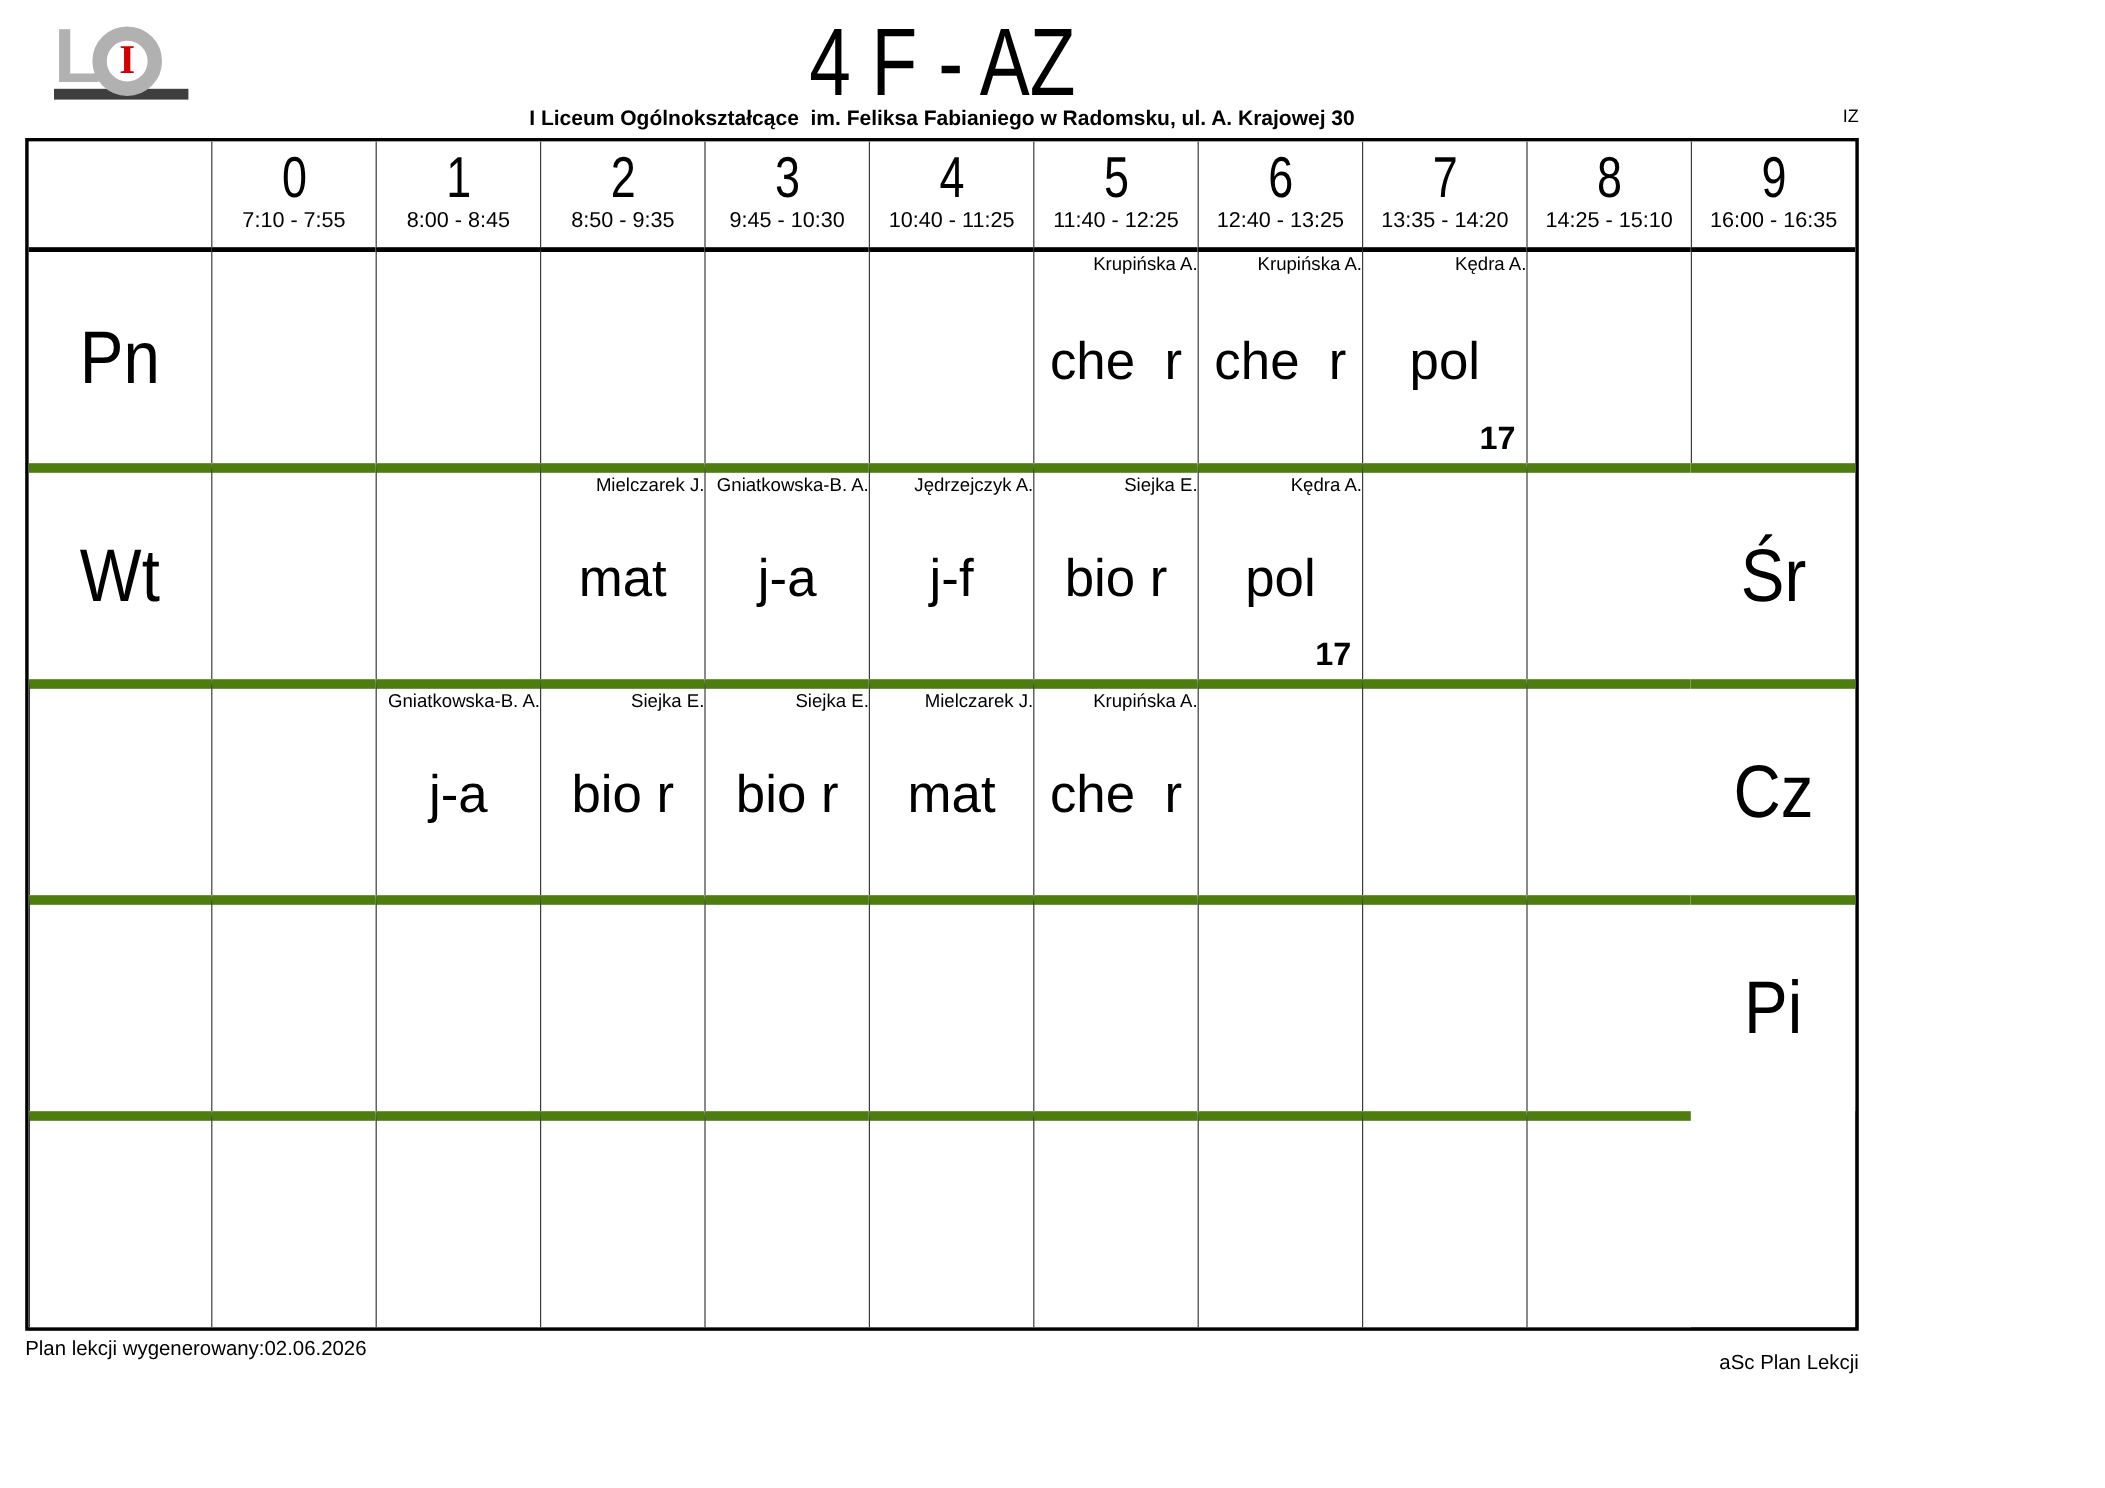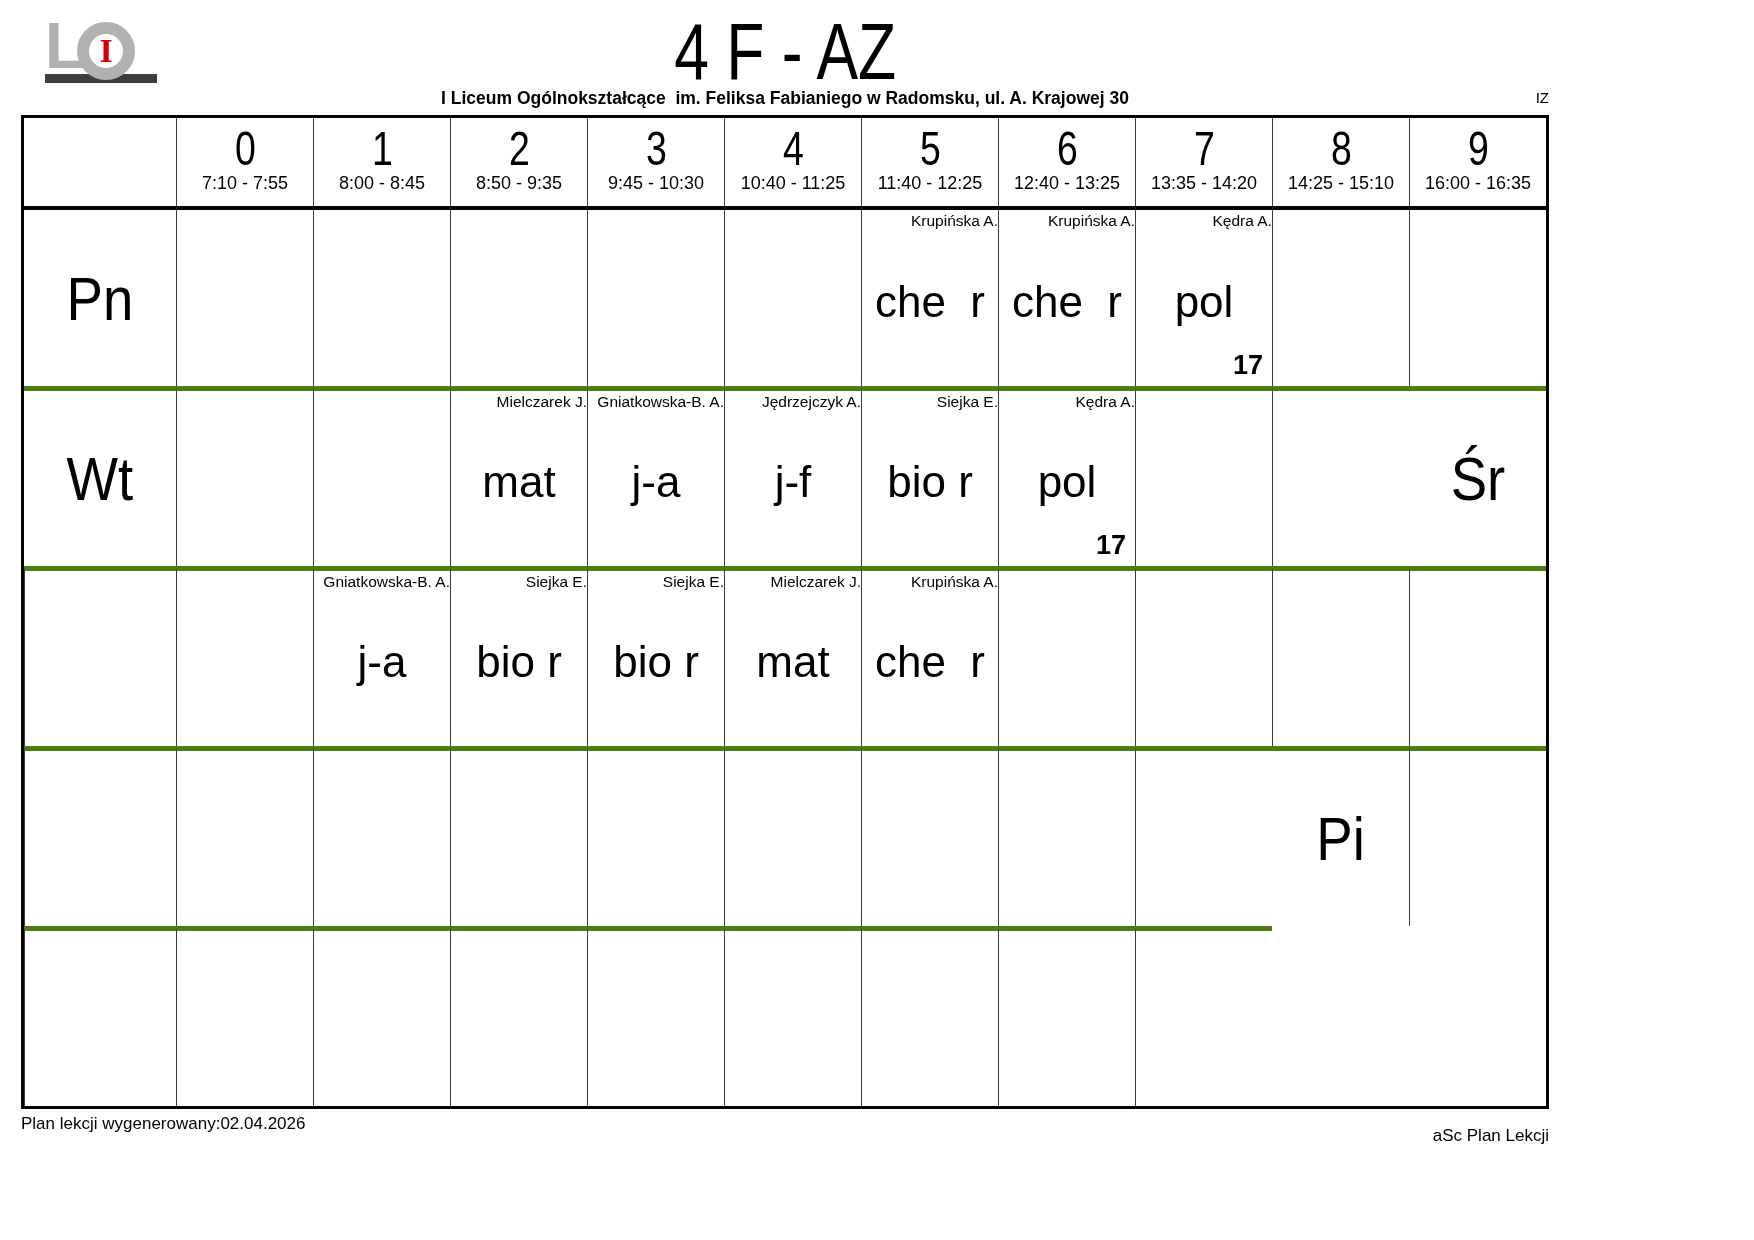--- a/index.html
+++ b/index.html
@@ -30,21 +30,21 @@
                  font-size:15px; }
 
   
   .ttable { position:absolute; left:21px; top:115px;
             display:grid; grid-template-columns:152px repeat(10,137px);
             grid-template-rows:88px repeat(5,180px);
             border:3px solid #000; background:#fff; }
   .cell { position:relative; box-sizing:border-box; background:#fff; }
   .bl  { border-left:1px solid #3c3c3c; }
   .bt4 { border-top:4px solid #000; }
-  .bt2 { border-top:5px solid #4d7c0f; }
+  .bt2 { border-top:8px solid #4d7c0f; }
 
   .hcell { display:flex; flex-direction:column; justify-content:flex-end;
            align-items:center; }
   .pnum { display:inline-block; font-size:48px; line-height:46px;
           transform:scaleX(0.78); transform-origin:center bottom; }
   .ptime { font-size:18px; line-height:22px; padding-bottom:12px; white-space:nowrap; }
 
   .dcell { display:flex; align-items:center; justify-content:center; }
   .dlabel { display:inline-block; font-size:62px; transform:scaleX(0.88);
             transform-origin:center; }
@@ -190,20 +190,23 @@
       <div class="teacher">Mielczarek J.</div>
       <div class="subject">mat</div>
     </div>
     <div class="cell bl bt2">
       <div class="teacher">Krupińska A.</div>
       <div class="subject">che  r</div>
     </div>
     <div class="cell bl bt2"></div>
     <div class="cell bl bt2"></div>
     <div class="cell bl bt2"></div>
+    <div class="cell dcell bt2">
+      <span class="dlabel">Cz</span>
+    </div>
     <div class="cell bl bt2"></div>
     <div class="cell bl bt2"></div>
     <div class="cell bl bt2"></div>
     <div class="cell bl bt2"></div>
     <div class="cell bl bt2"></div>
     <div class="cell bl bt2"></div>
     <div class="cell bl bt2"></div>
     <div class="cell bl bt2"></div>
     <div class="cell bl bt2"></div>
     <div class="cell bl bt2"></div>
@@ -215,14 +218,14 @@
     <div class="cell bl bt2"></div>
     <div class="cell bl bt2"></div>
     <div class="cell bl bt2"></div>
     <div class="cell bl bt2"></div>
     <div class="cell bl bt2"></div>
     <div class="cell bl bt2"></div>
     <div class="cell bl bt2"></div>
     <div class="cell bl bt2"></div>
   </div>
 
-<div class="footer-left">Plan lekcji wygenerowany:02.04.2026</div>
+<div class="footer-left">Plan lekcji wygenerowany:02.06.2026</div>
 <div class="footer-right">aSc Plan Lekcji</div>
 
 </body></html>

